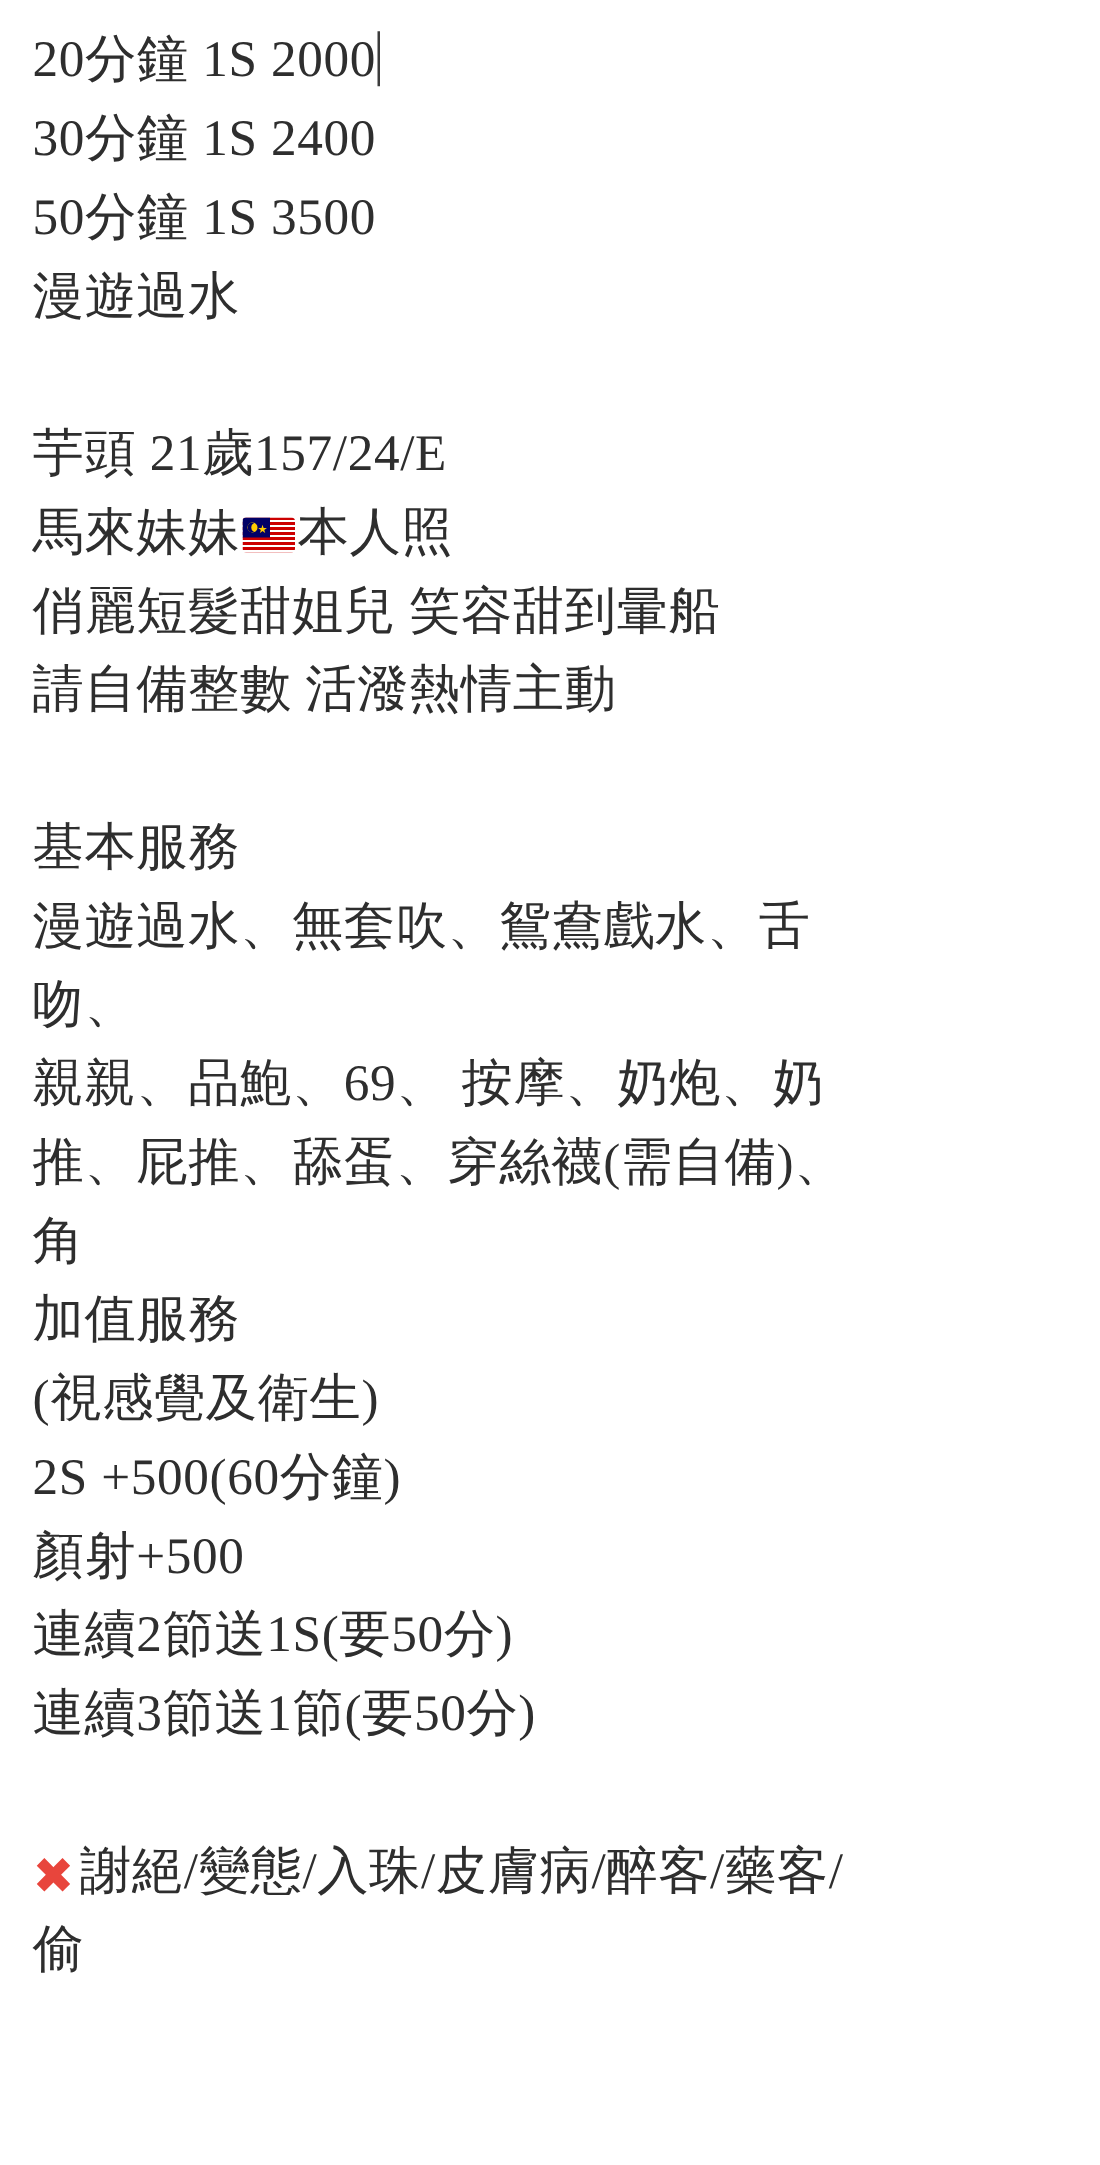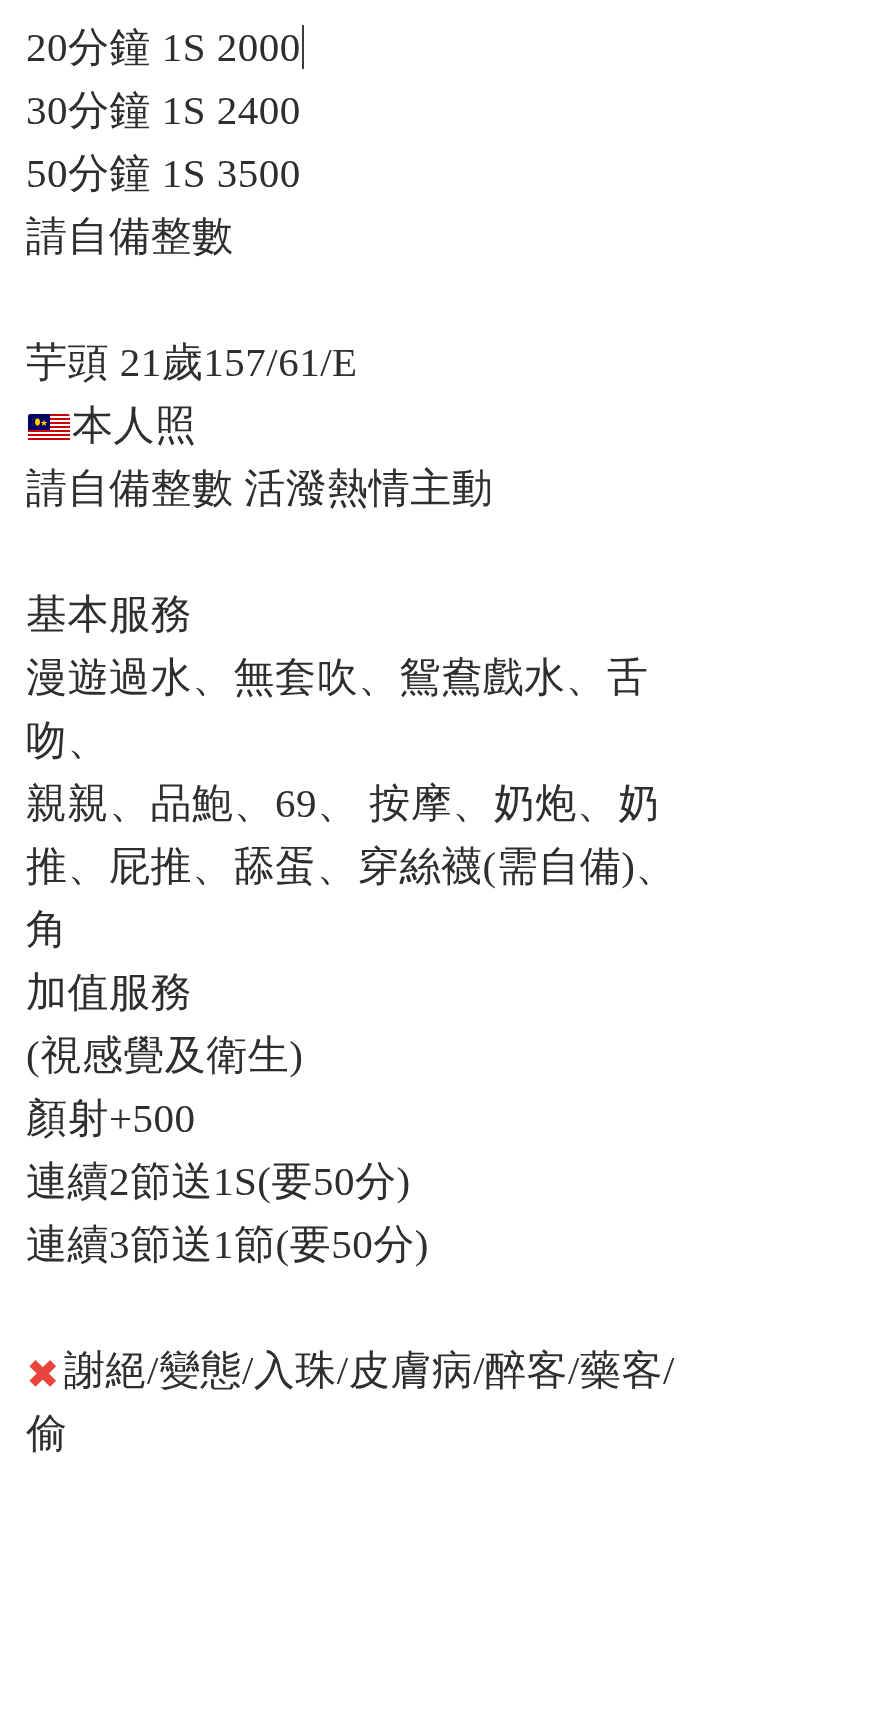--- a/index.html
+++ b/index.html
@@ -96,37 +96,39 @@
   }
 </style>
 </head>
 <body>
 
 <div class="page">
 
   <div class="line"><span>20分鐘 1S 2000</span><span class="caret"></span></div>
   <div class="line">30分鐘 1S 2400</div>
   <div class="line">50分鐘 1S 3500</div>
-  <div class="line">請自備整數</div>
+  <div class="line">漫遊過水</div>
 
   <div class="line blank"></div>
 
-  <div class="line">芋頭 21歲157/61/E</div>
-  <div class="line"><span class="flag"><span class="stripes"></span><span class="canton"></span><span class="moon"></span><span class="star">★</span></span><span>本人照</span></div>
+  <div class="line">芋頭 21歲157/24/E</div>
+  <div class="line"><span>馬來妹妹</span><span class="flag"><span class="stripes"></span><span class="canton"></span><span class="moon"></span><span class="star">★</span></span><span>本人照</span></div>
+  <div class="line">俏麗短髮甜姐兒 笑容甜到暈船</div>
   <div class="line">請自備整數 活潑熱情主動</div>
 
   <div class="line blank"></div>
 
   <div class="line">基本服務</div>
   <div class="line">漫遊過水、無套吹、鴛鴦戲水、舌吻、</div>
   <div class="line">親親、品鮑、69、 按摩、奶炮、奶</div>
   <div class="line">推、屁推、舔蛋、穿絲襪(需自備)、角</div>
   <div class="line">加值服務</div>
 
   <div class="line">(視感覺及衛生)</div>
+  <div class="line">2S +500(60分鐘)</div>
   <div class="line">顏射+500</div>
   <div class="line">連續2節送1S(要50分)</div>
   <div class="line">連續3節送1節(要50分)</div>
 
   <div class="line blank"></div>
 
   <div class="line"><span class="xmark">✖</span><span>謝絕/變態/入珠/皮膚病/醉客/藥客/偷</span></div>
 
 </div>
 

